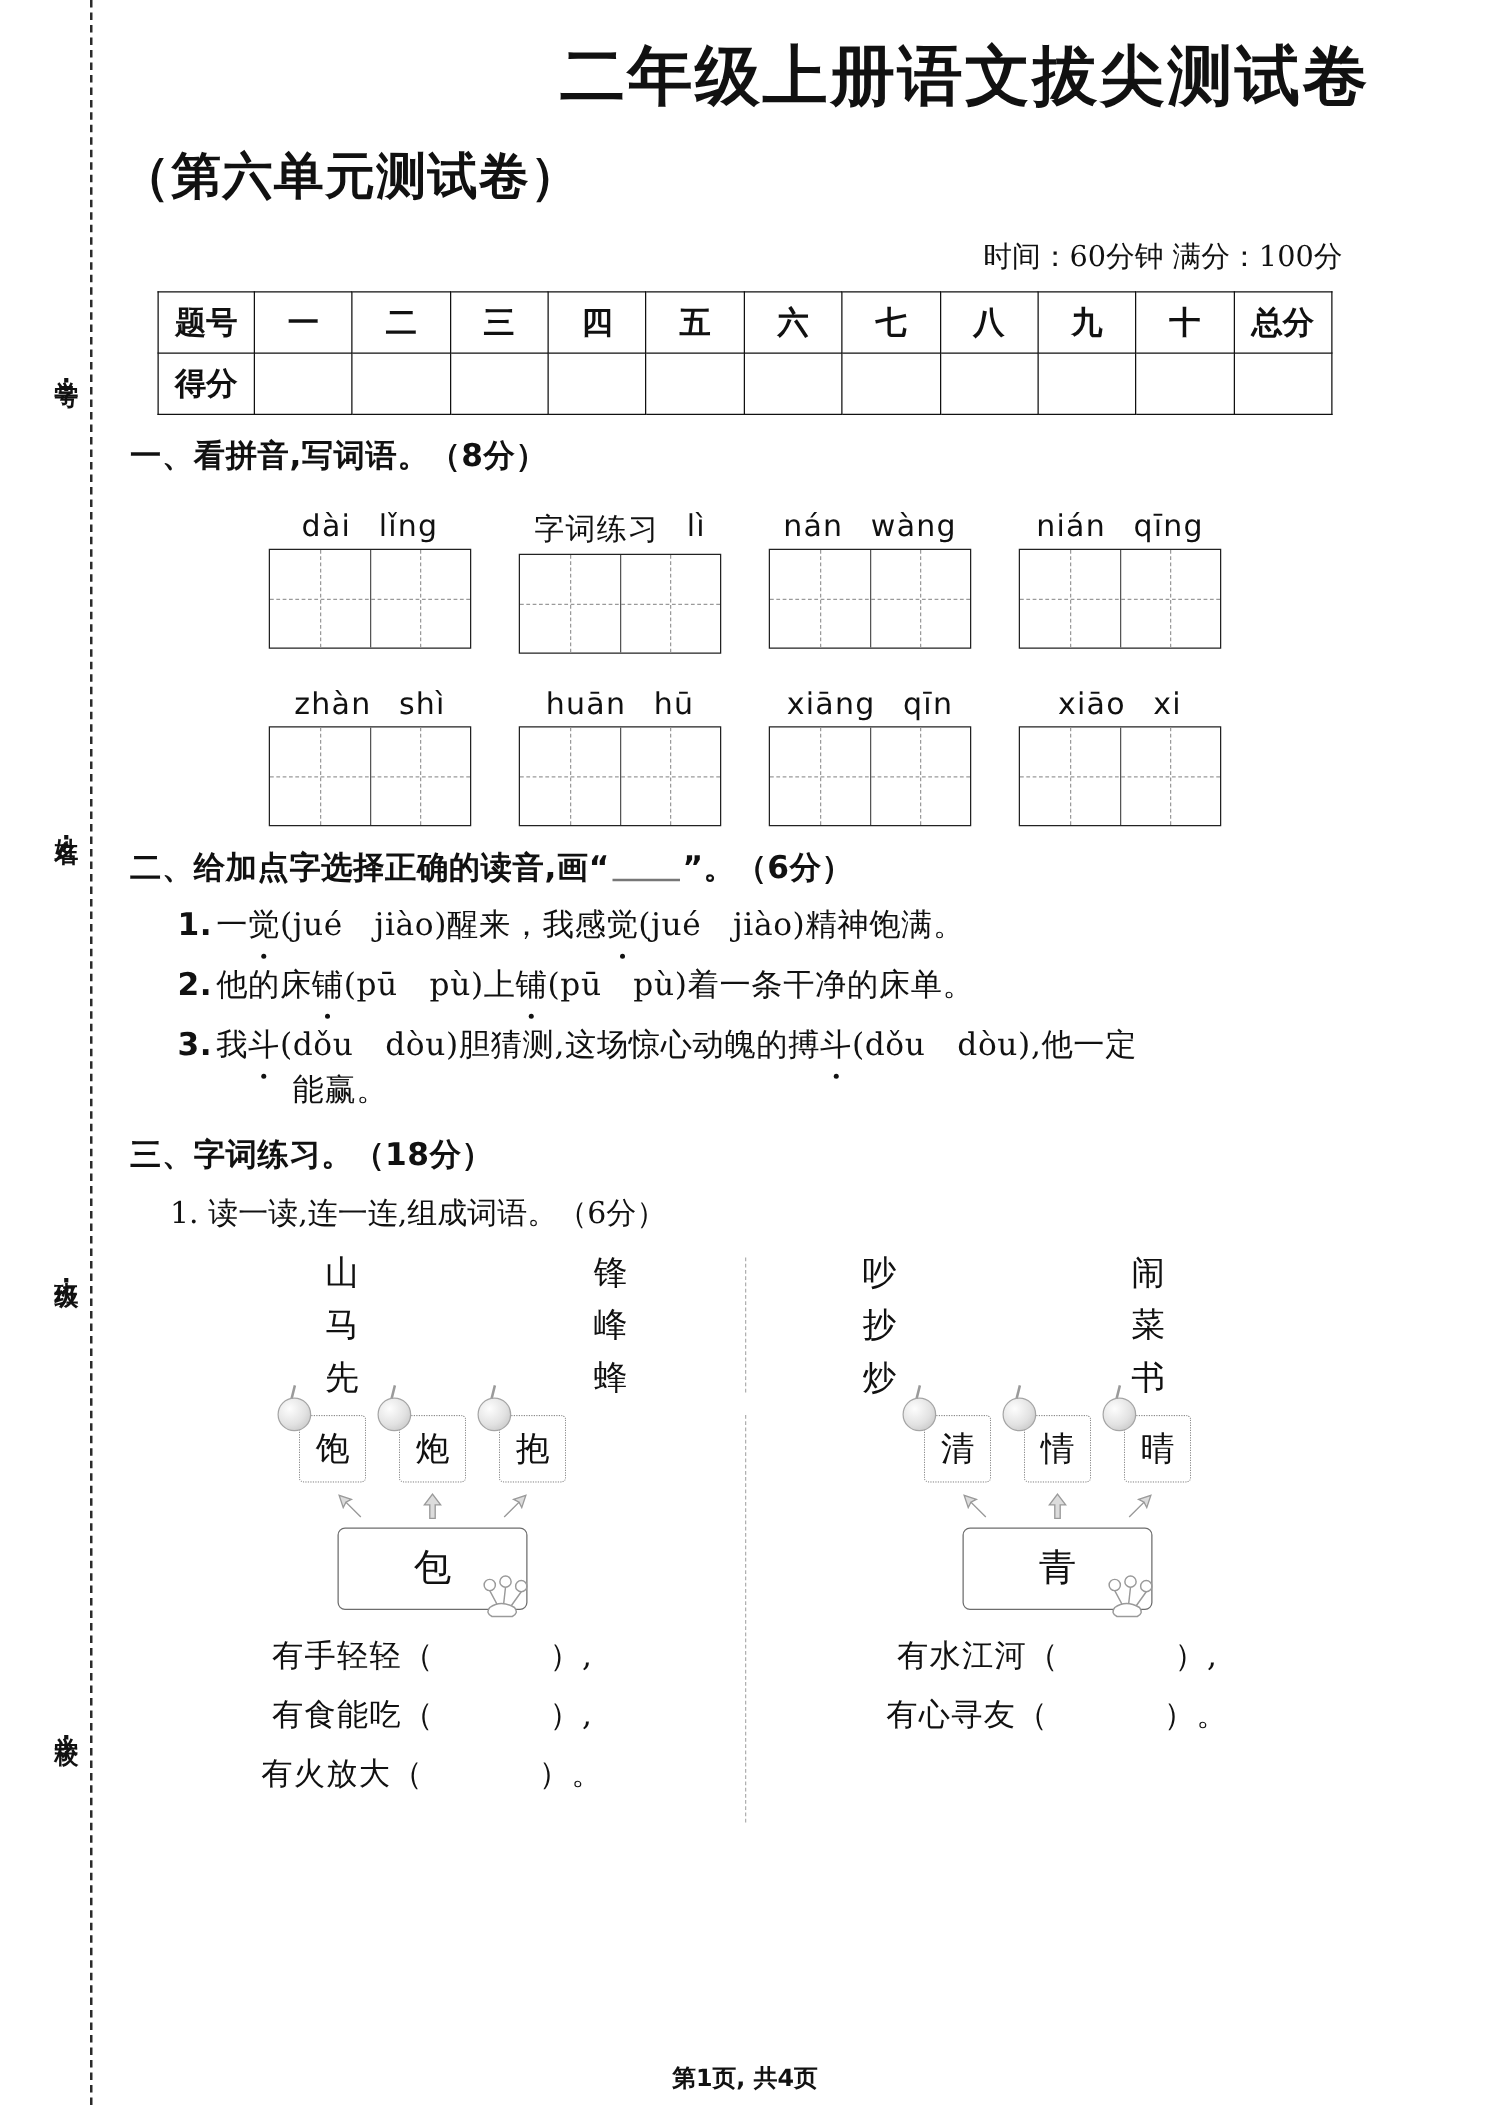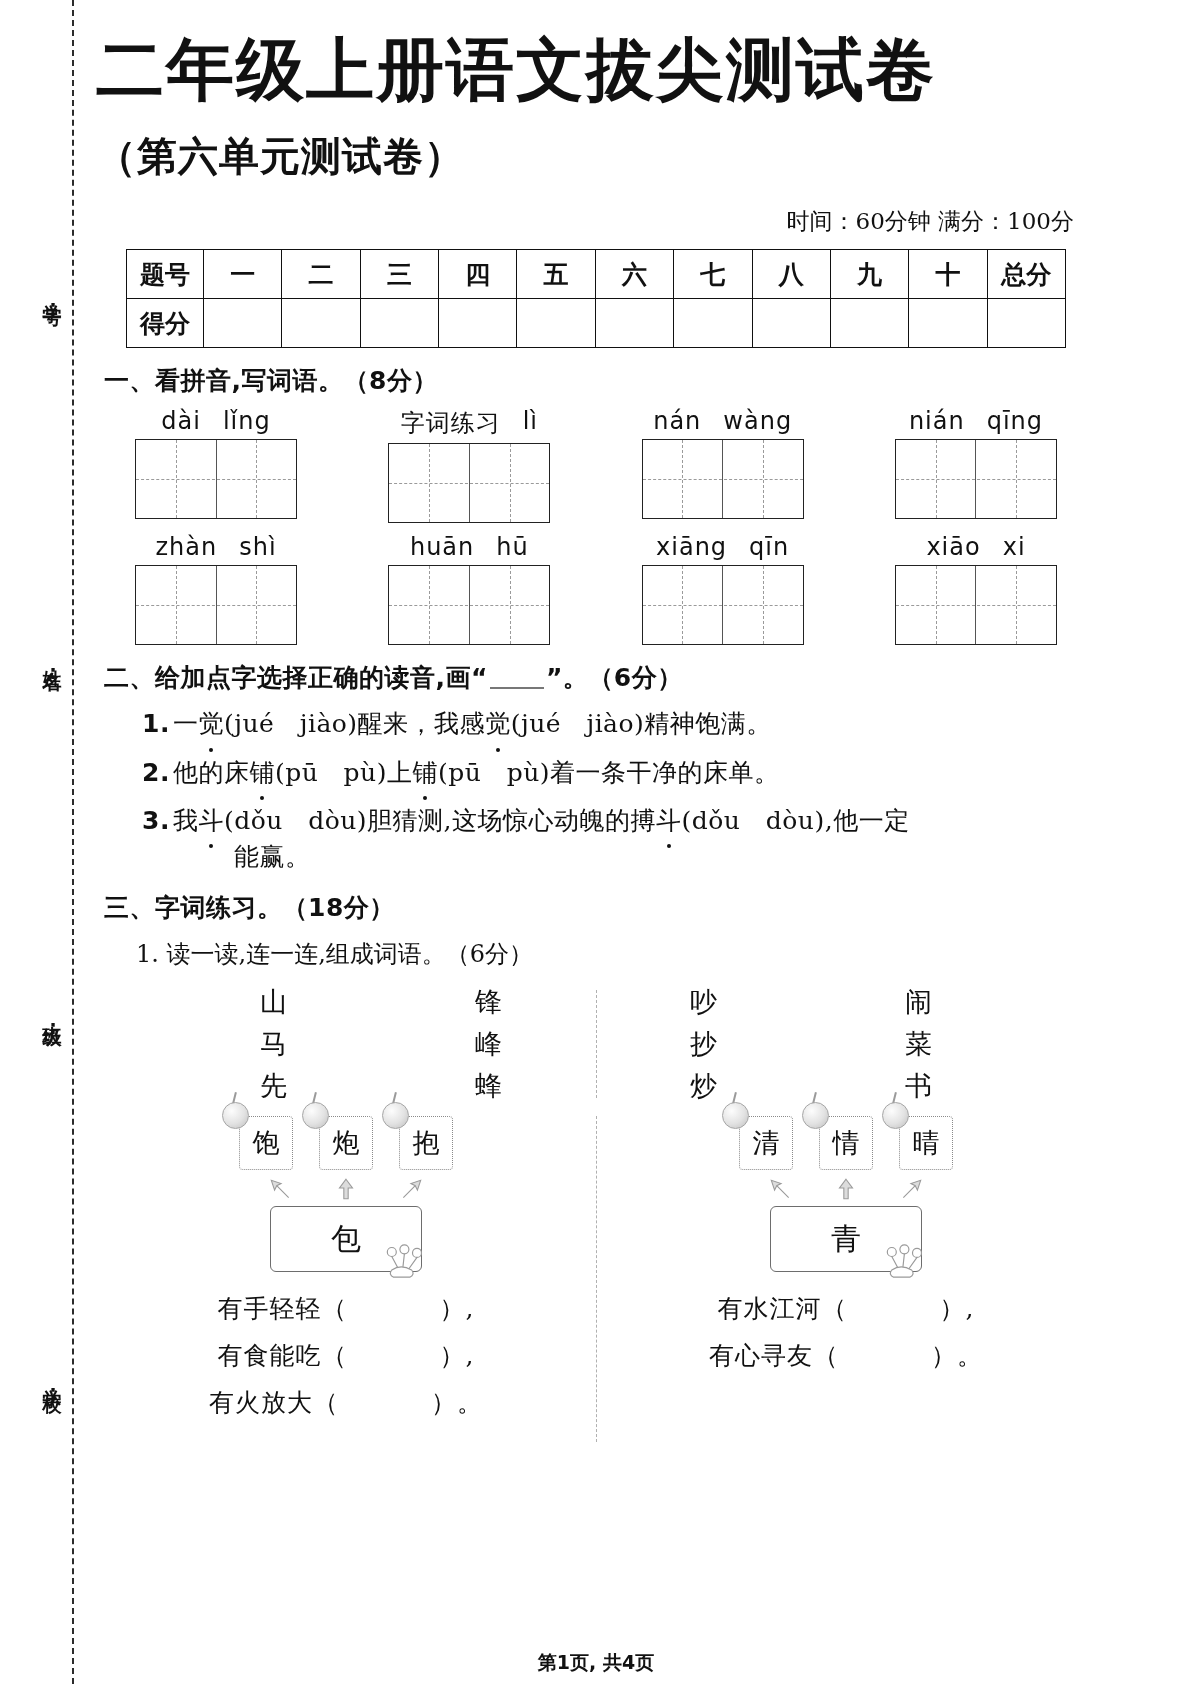--- a/index.html
+++ b/index.html
@@ -30,24 +30,24 @@
   .vl-xuehao{top:290px;}
   .vl-xingming{top:655px;}
   .vl-banji{top:1010px;}
   .vl-xuexiao{top:1375px;}
 
   
   .page{
     position:absolute;left:96px;top:0;width:1000px;height:1684px;
   }
   .title{
-    text-align:left;
+    text-align:right;
     font-family:"DejaVu Sans","Liberation Sans",sans-serif;
     font-weight:bold;
-    font-size:68px;
+    font-size:52px;
     letter-spacing:2px;
     margin-top:34px;
     line-height:1.05;
     white-space:nowrap;
   }
   .subtitle{
     text-align:left;
     font-family:"DejaVu Sans","Liberation Sans",sans-serif;
     font-weight:bold;
     font-size:40px;
@@ -93,22 +93,22 @@
   }
   .sub-h{
     font-size:24px;
     margin:14px 0 0 40px;
     font-family:"DejaVu Serif","Liberation Serif",serif;
   }
   .sub-h b{font-family:"DejaVu Sans","Liberation Sans",sans-serif;font-weight:bold;}
 
   
   .py-row{
-    display:flex;justify-content:space-between;
-    margin-top:10px;padding:0 20px;
+    display:flex;justify-content:center;
+    margin-top:26px;padding:0 20px;
   }
   .py-cell{width:200px;text-align:center;}
   .py-text{
     font-family:"DejaVu Sans","Liberation Sans",sans-serif;
     font-size:24px;letter-spacing:1px;margin-bottom:4px;
     display:flex;justify-content:center;gap:22px;
   }
   .tianzi{
     width:160px;height:78px;margin:0 auto;
     border:1.7px solid #222;

